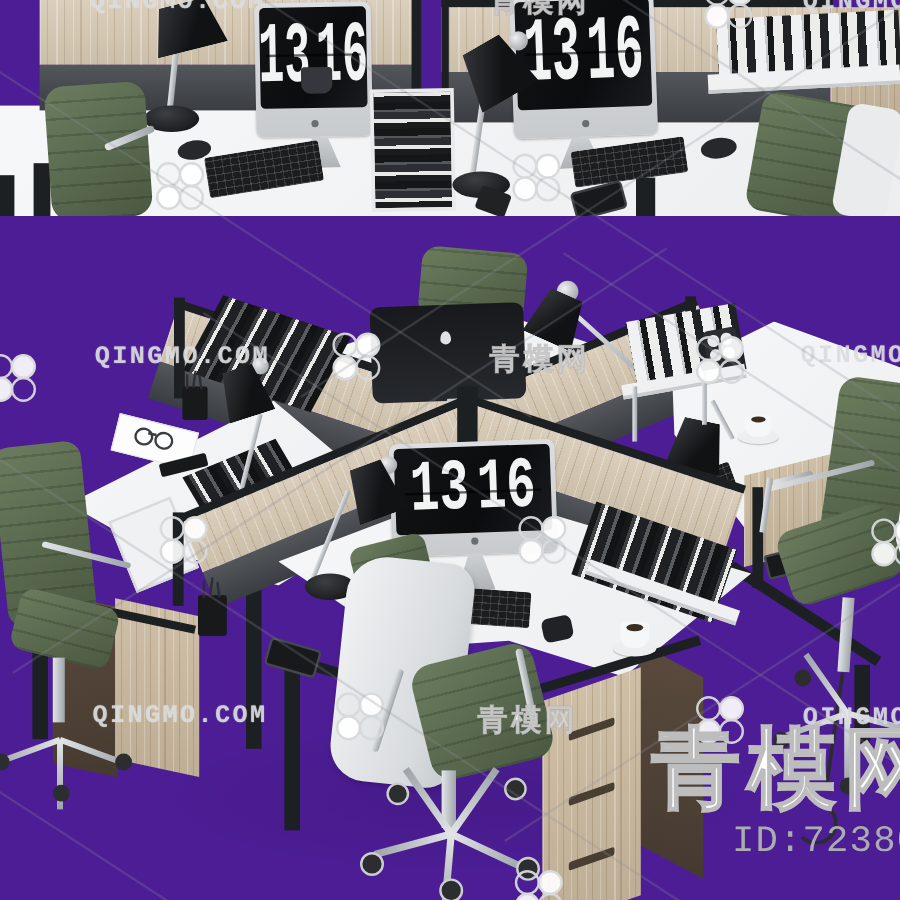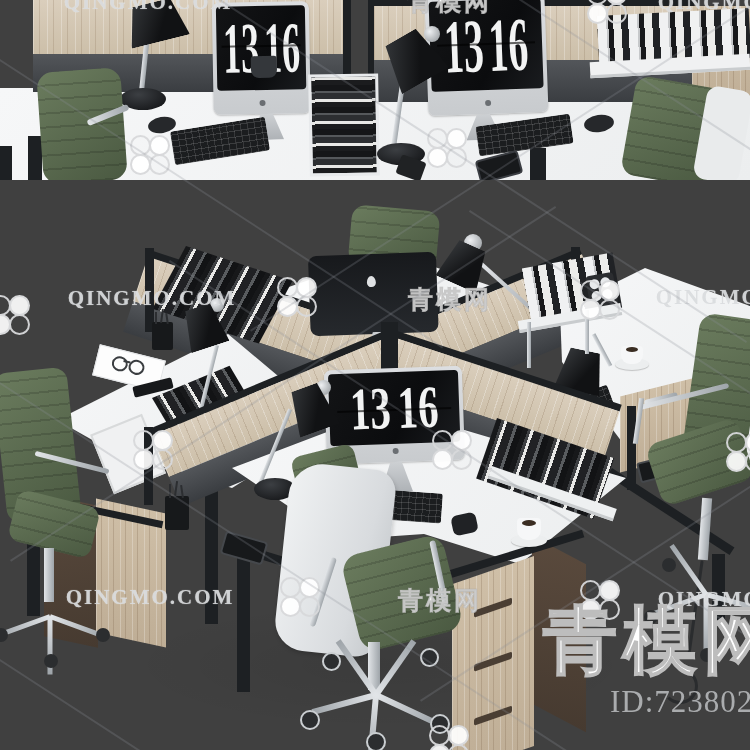--- a/index.html
+++ b/index.html
@@ -1,17 +1,17 @@
 <!DOCTYPE html>
 <html><head>
 <meta charset="utf-8">
 <style>
   html,body{margin:0;padding:0;background:#fff;}
-  .canvas{position:relative;width:750px;height:750px;overflow:hidden;background:#404040;
-          font-family:Liberation Serif, serif;}
+  .canvas{position:relative;width:750px;height:750px;overflow:hidden;background:#4c1d95;
+          font-family:Liberation Mono, monospace;}
   .abs{position:absolute;}
   
   .wood{background-image:repeating-linear-gradient(90deg,rgba(255,255,255,.28) 0 1px,rgba(0,0,0,0) 1px 6px,rgba(130,105,78,.22) 6px 7px,rgba(0,0,0,0) 7px 14px),linear-gradient(#dacebc,#ccbfa9);}
   .wood2{background-image:repeating-linear-gradient(90deg,rgba(255,255,255,.25) 0 1px,rgba(0,0,0,0) 1px 5px,rgba(120,95,70,.25) 5px 6px,rgba(0,0,0,0) 6px 12px),linear-gradient(#cfbfa7,#bfae96);}
   .darkpanel{background:linear-gradient(#53565a,#3a3d41);}
   .blk{background:#1d2023;}
   .deskw{background:linear-gradient(135deg,#f6f7f8,#eceeef);}
   .chrome{background:linear-gradient(90deg,#e2e5e8,#9ea4a9);}
   .green{background:linear-gradient(145deg,#6b7c5e,#4a5941);}
   .green:after{content:"";position:absolute;inset:0;background:repeating-linear-gradient(0deg,rgba(0,0,0,.14) 0 2px,rgba(0,0,0,0) 2px 14px);border-radius:inherit;}

